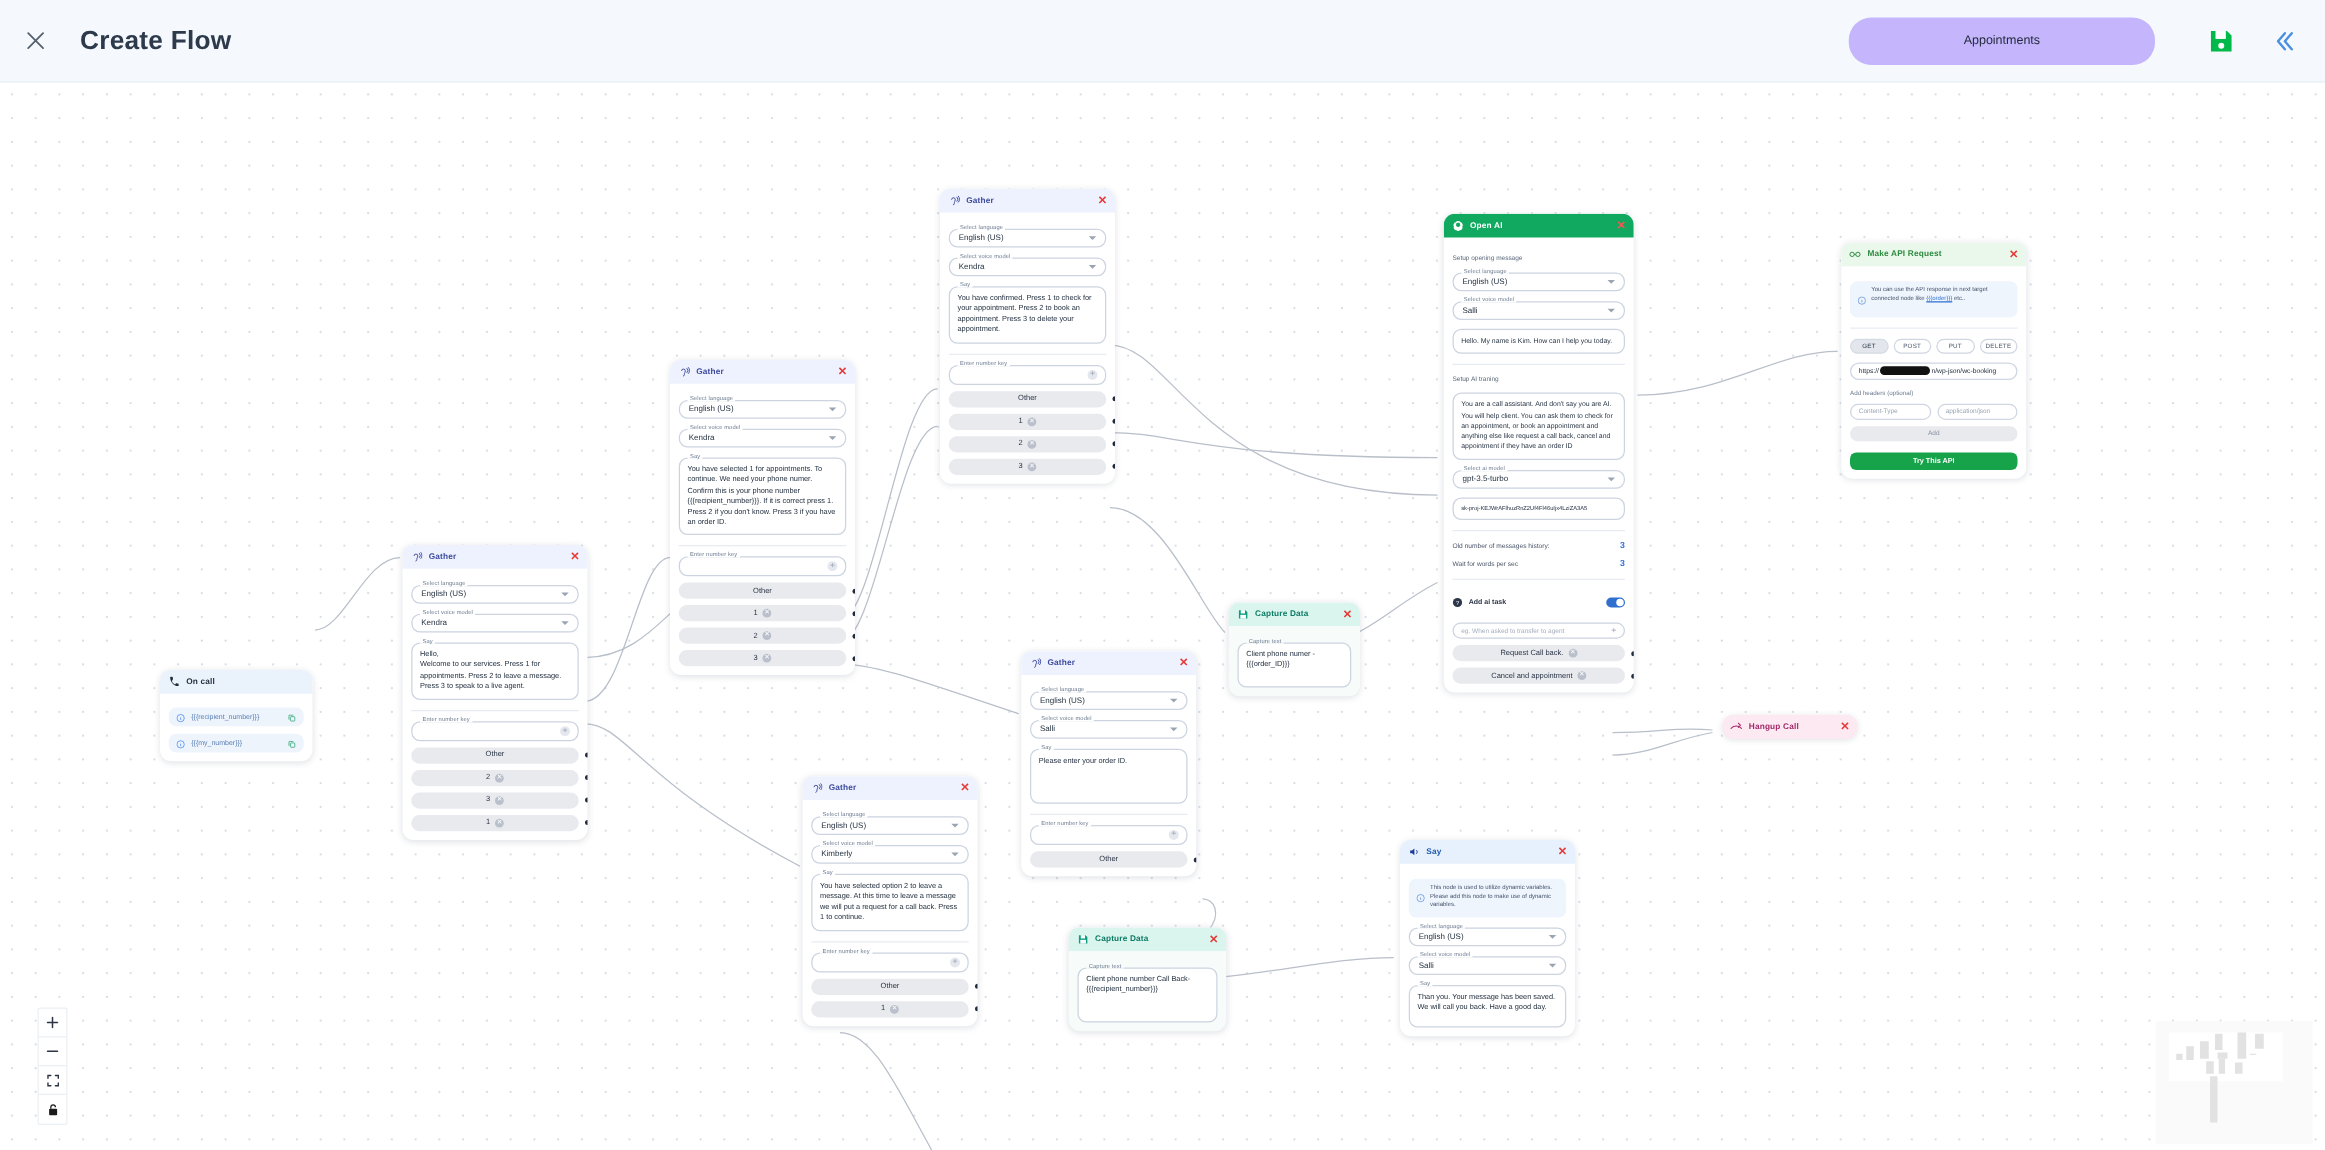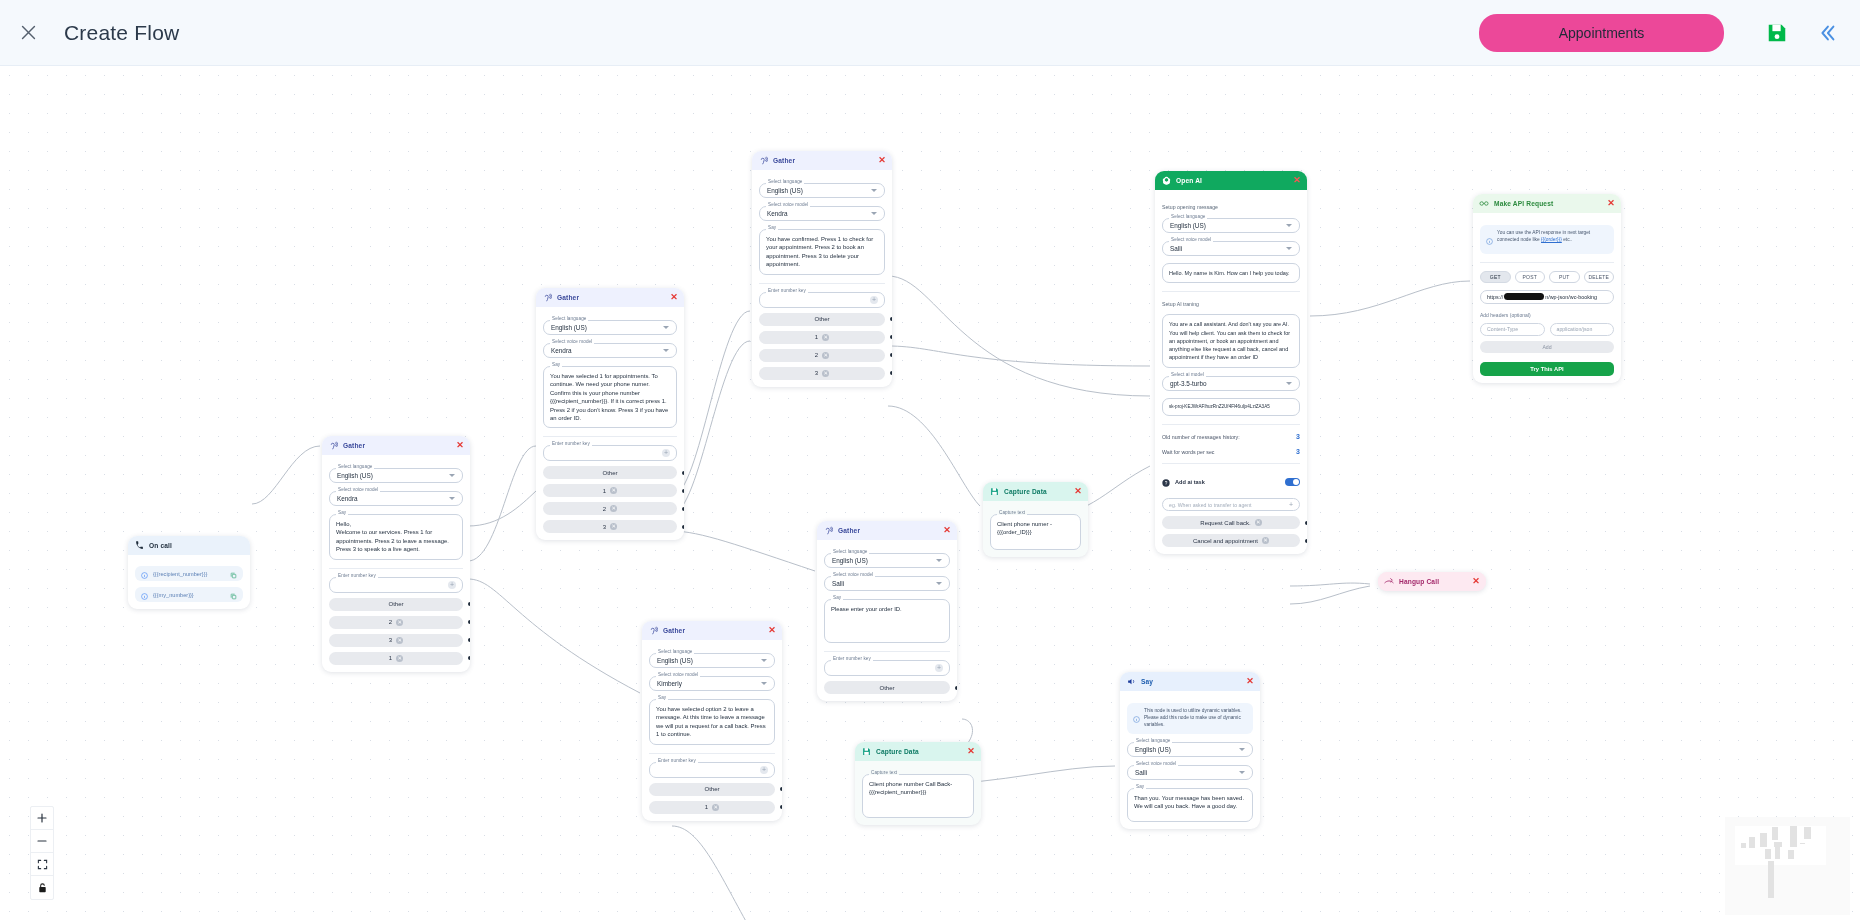--- a/index.html
+++ b/index.html
@@ -10,26 +10,26 @@
   }
   #app { position: relative; width: 1860px; height: 920px; }
 
   
   .topbar {
     position: absolute; left: 0; top: 0; width: 1860px; height: 66px;
     background: #f5f9fd; display: flex; align-items: center;
     border-bottom: 1px solid #e7eef6; z-index: 40;
   }
   .close-x { margin-left: 15px; width: 26px; height: 26px; display:flex; align-items:center; justify-content:center; cursor:pointer; }
-  .hdr-title { margin-left: 23px; font-size: 21px; font-weight: normal; color: #2c3a4b; letter-spacing: .2px; }
+  .hdr-title { margin-left: 23px; font-size: 21px; font-weight: bold; color: #2c3a4b; letter-spacing: .2px; }
   .hdr-right { margin-left: auto; display: flex; align-items: center; }
   .flow-name-pill {
-    background: #ec4899; border-radius: 18px; height: 38px; min-width: 245px;
+    background: #c4b5fd; border-radius: 18px; height: 38px; min-width: 245px;
     display: flex; align-items: center; justify-content: center;
-    padding: 0 22px; font-size: 14px; color: #1f2937;
+    padding: 0 22px; font-size: 10px; color: #1f2937;
   }
   .save-icon { margin-left: 42px; width: 22px; height: 22px; cursor:pointer; }
   .collapse-icon { margin-left: 28px; margin-right: 22px; width: 22px; height: 22px; cursor:pointer; color:#4a90e2; }
 
   
   .canvas {
     position: absolute; left: 0; top: 66px; width: 1860px; height: 854px;
     background-color: #ffffff;
     background-image: radial-gradient(#d8dde5 0.8px, transparent 0.9px);
     background-size: 19px 19px;

